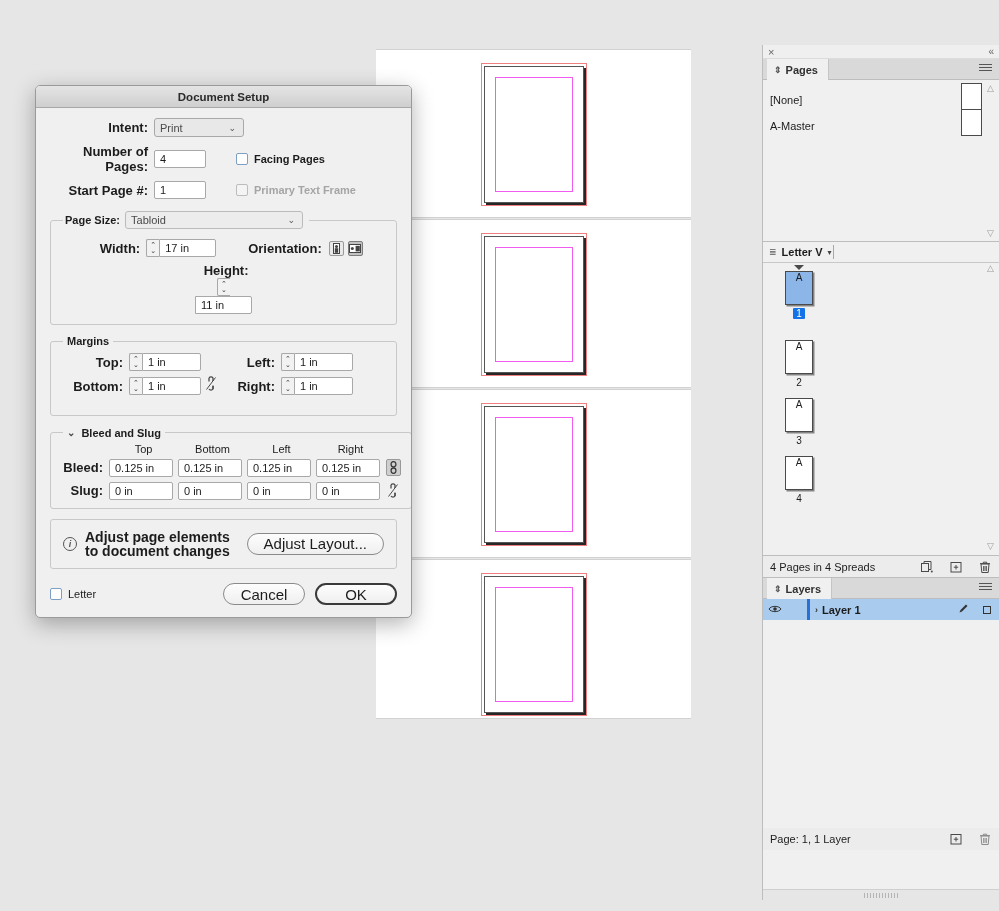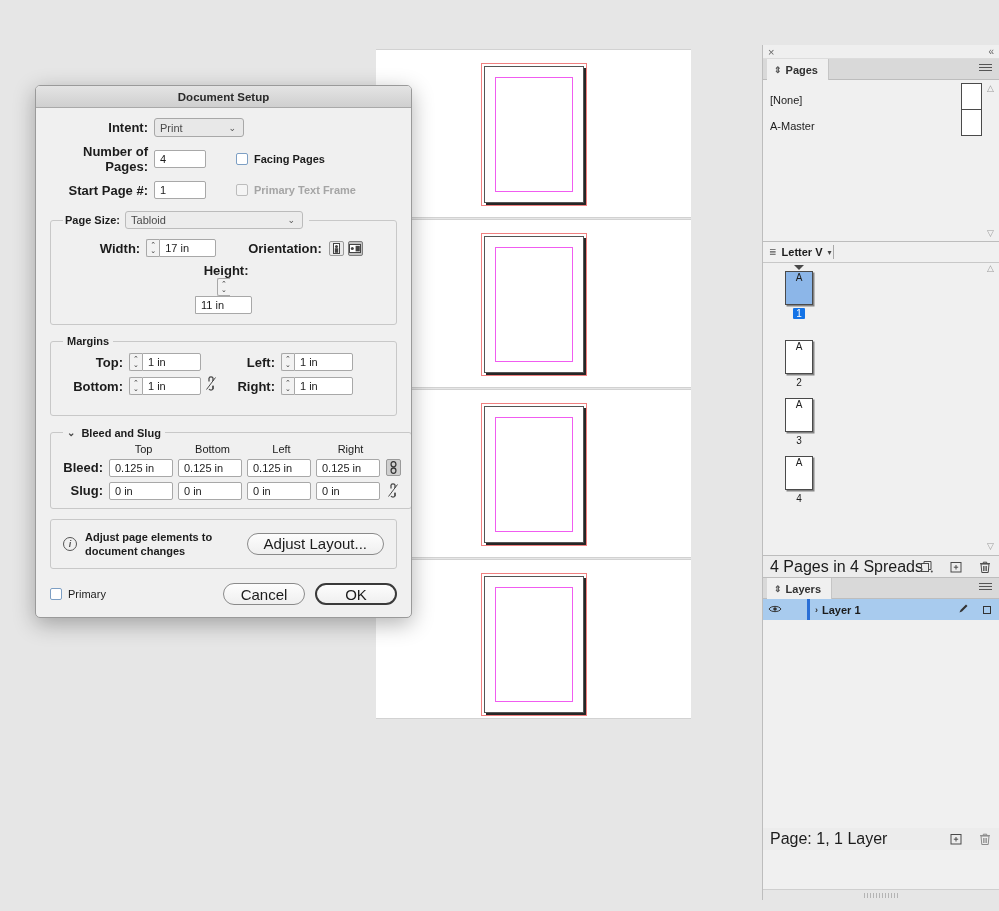--- a/index.html
+++ b/index.html
@@ -147,21 +147,21 @@
     position: absolute; left: 33px; top: -6px;
     width: 0; height: 0;
     border-left: 5px solid transparent; border-right: 5px solid transparent;
     border-top: 5px solid #4a4a4a;
   }
   .panel-footer {
     height: 22px; background: #ececec;
     border-bottom: 1px solid #bdbdbd;
     display: flex; align-items: center;
     padding: 0 8px 0 7px;
-    font-size: 16px; color: #1c1c1c;
+    font-size: 11px; color: #1c1c1c;
     position: relative;
   }
   .footer-icons {
     position: absolute; right: 7px; top: 0; height: 22px;
     display: flex; align-items: center; gap: 15px;
   }
   .ficon { width: 14px; height: 14px; position: relative; color: #4a4a4a; }
 
   
   #layers-body {
@@ -290,21 +290,21 @@
     background: #f0f0f0;
   }
   .info-icon {
     width: 14px; height: 14px; border: 1.3px solid #555;
     border-radius: 50%; flex: 0 0 auto;
     display: flex; align-items: center; justify-content: center;
     font-size: 9px; font-style: italic; font-weight: bold; color: #555;
     margin-right: 8px;
   }
   .adjust-text {
-    font-size: 11px; font-weight: bold; color: #1c1c1c;
+    font-size: 14px; font-weight: bold; color: #1c1c1c;
     line-height: 14px; max-width: 175px;
   }
   .pillbtn {
     height: 22px; padding: 0 16px;
     border: 1px solid #8a8a8a; border-radius: 11px;
     background: linear-gradient(#fdfdfd,#efefef);
     font-size: 15px; color: #1c1c1c;
     display: flex; align-items: center; justify-content: center;
     white-space: nowrap;
   }
@@ -717,19 +717,19 @@
 
       <div id="adjust-panel">
         <span class="info-icon">i</span>
         <span class="adjust-text">Adjust page elements to document changes</span>
         <span class="pillbtn" style="margin-left:auto;">Adjust Layout...</span>
       </div>
     </div>
 
     <div id="dialog-footer">
       <span class="chk"></span>
-      <span class="chk-label" style="font-weight:normal;">Primary</span>
+      <span class="chk-label" style="font-weight:normal;">Letter</span>
       <span class="pillbtn" style="margin-left:auto;width:82px;padding:0;">Cancel</span>
       <span class="pillbtn primary" style="margin-left:10px;width:82px;padding:0;">OK</span>
     </div>
   </div>
 
 </div>
 
 </body></html>

